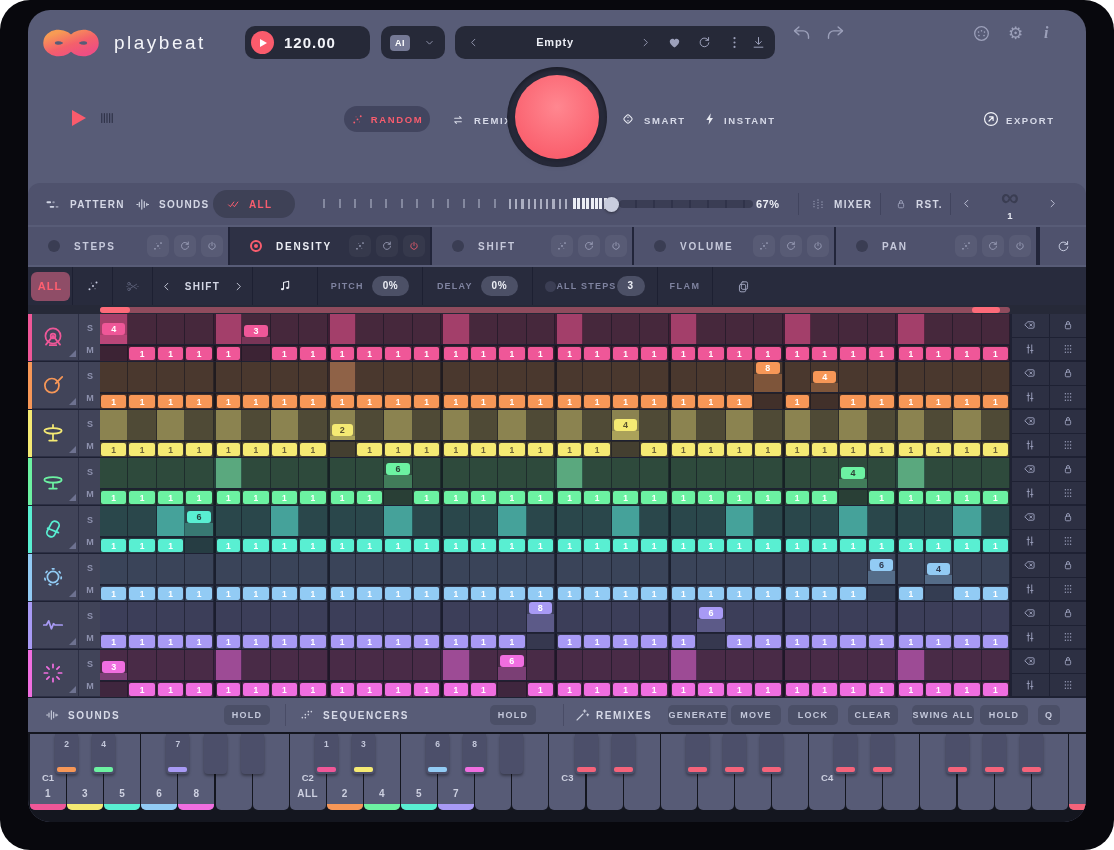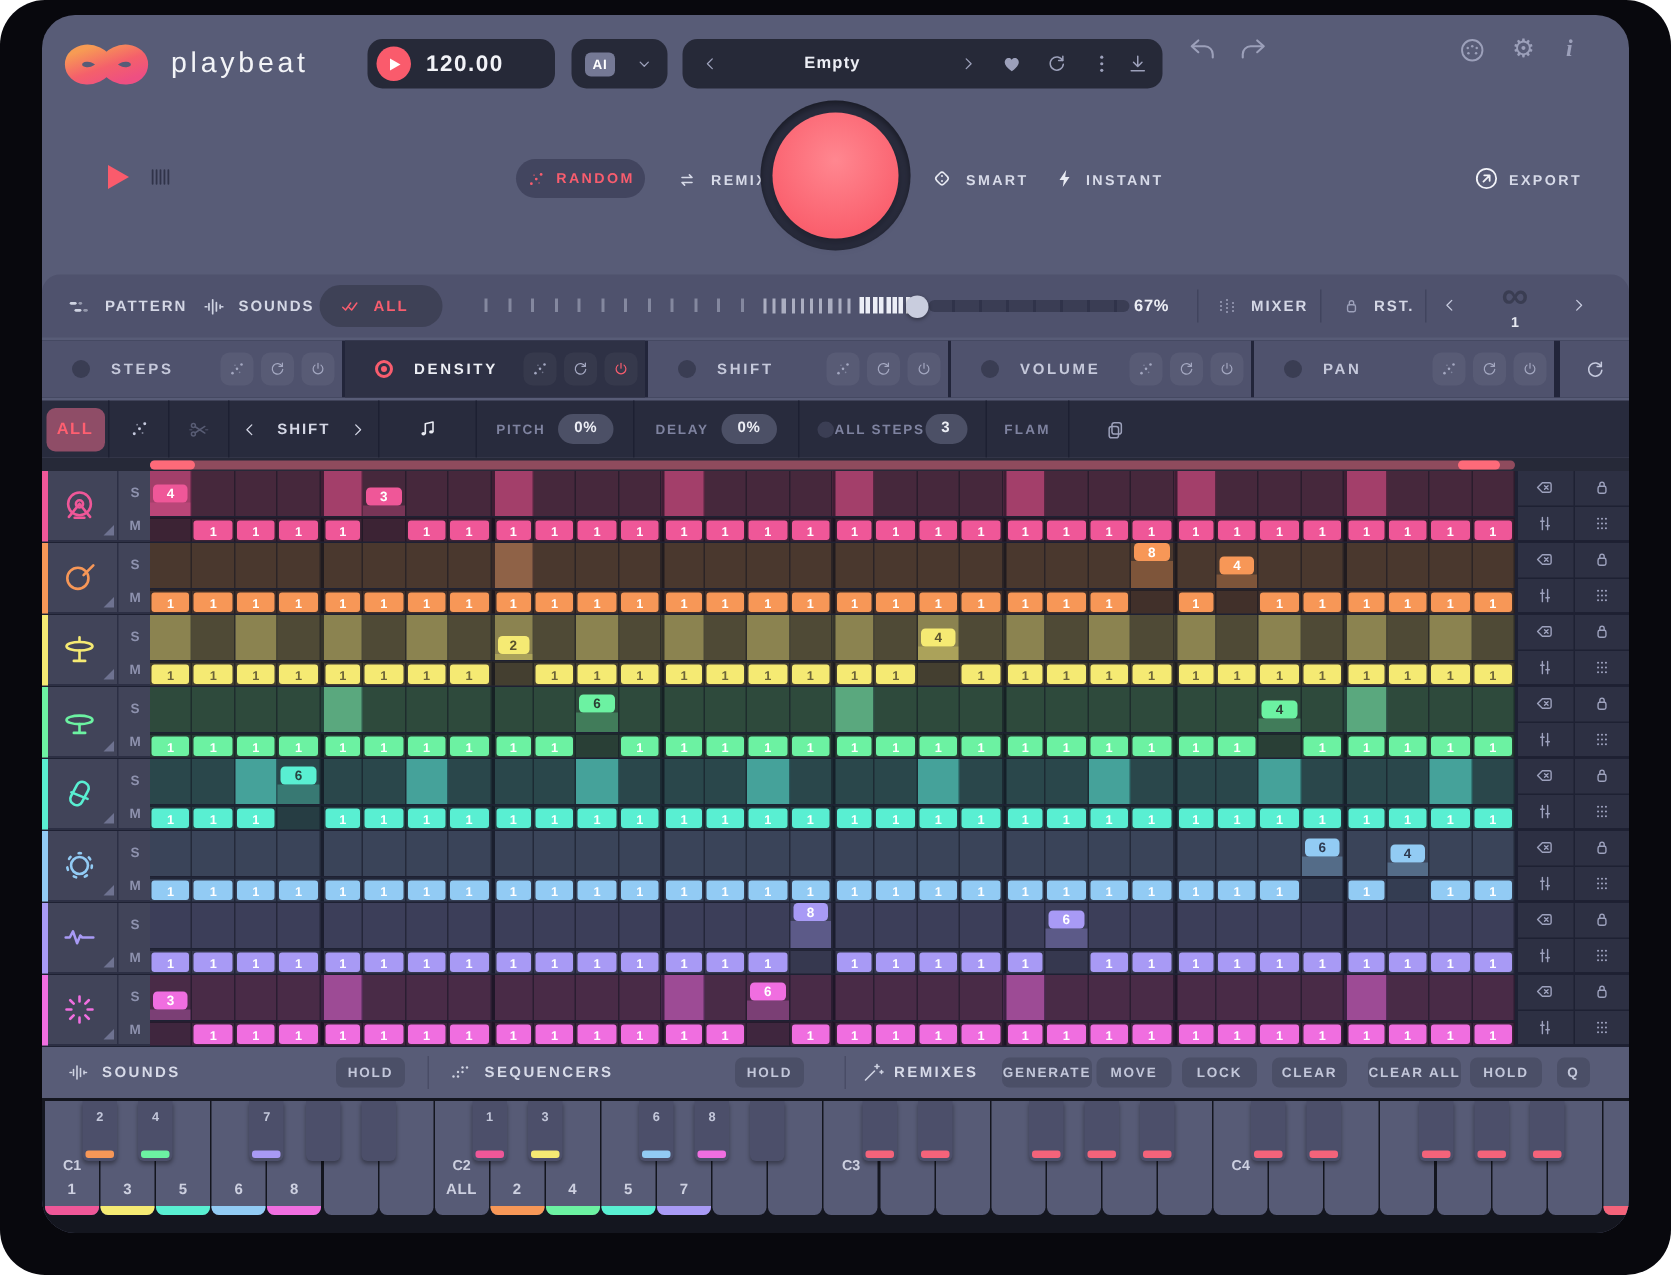--- a/index.html
+++ b/index.html
@@ -2111,21 +2111,21 @@
           <svg viewBox="0 0 24 24" width="16" height="16" fill="none" stroke="currentColor" stroke-width="1.6" stroke-linecap="round" stroke-linejoin="round">
             <path d="M4.5 19.5L13.5 10.5"></path>
             <path d="M16 4v4M14 6h4M19 11.5h3M20.5 10v3"></path>
           </svg>
         </span>
     <span class="blab" style="left:568px;">REMIXES</span>
     <span class="bbtn" style="left:640px;width:60px;">GENERATE</span>
     <span class="bbtn" style="left:703px;width:50px;">MOVE</span>
     <span class="bbtn" style="left:760px;width:50px;">LOCK</span>
     <span class="bbtn" style="left:820px;width:50px;">CLEAR</span>
-    <span class="bbtn" style="left:884px;width:62px;">CLEAR ALL</span>
+    <span class="bbtn" style="left:884px;width:62px;">SWING ALL</span>
     <span class="bbtn" style="left:952px;width:48px;">HOLD</span>
     <span class="bbtn" style="left:1010px;width:22px;">Q</span>
   </section>
 
   <div id="keyboard" class="abs">
         <div class="wkey" style="left:2px;width:36.1px;">
           <span class="oct">C1</span>
           <span class="num">1</span>
           <span class="wstripe" style="background:#ef5798;"></span>
         </div>

